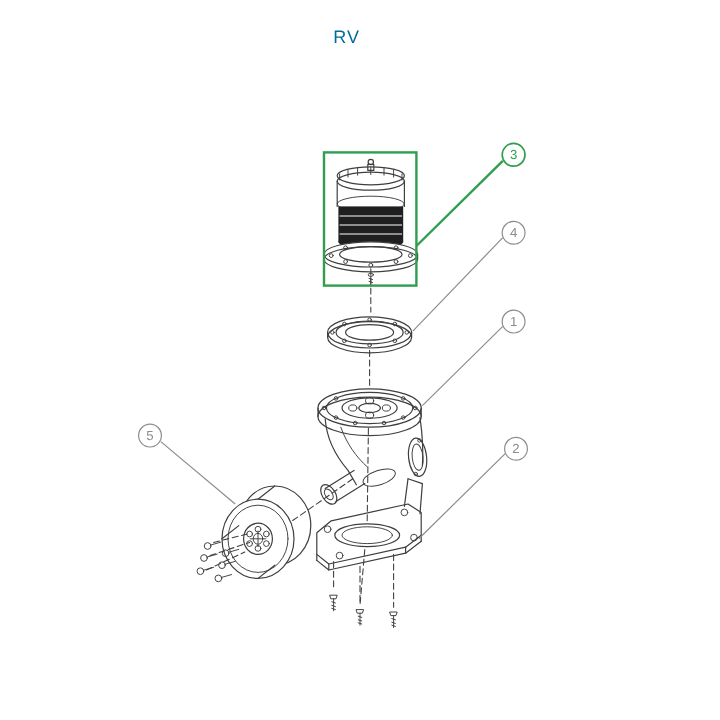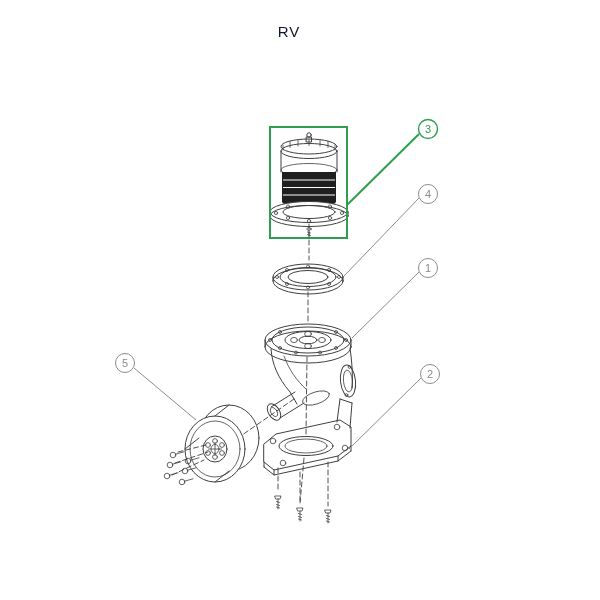--- a/index.html
+++ b/index.html
@@ -1,19 +1,19 @@
 <!DOCTYPE html>
 <html style="--highlight-green: #2f9e4f; --line-dark: #3f3f3f; --callout-gray: #8c8c8c;"><head>
 <meta charset="utf-8">
 <style>
   html,body{margin:0;padding:0;background:#ffffff;width:600px;height:600px;overflow:hidden;
     font-family:"Liberation Sans", sans-serif;}
   .stage{position:relative;width:600px;height:600px;background:#fff;}
   .title{position:absolute;top:23px;left:0;width:578px;text-align:center;
-    font-size:15px;letter-spacing:1px;color:#0f172a;}
+    font-size:15px;letter-spacing:1px;color:#0369a1;}
   svg{position:absolute;top:0;left:0;}
   .ln{stroke:var(--line-dark,#3f3f3f);fill:none;stroke-width:1;stroke-linecap:round;stroke-linejoin:round;}
   .thin{stroke-width:0.8;}
   .dash{stroke-dasharray:5 3;stroke-width:0.9;}
   .dark{fill:#1f1f1f;stroke:none;}
   .wht{stroke:#ffffff;stroke-width:1;fill:none;}
   .fillw{fill:#ffffff;}
   .grn{stroke:var(--highlight-green,#2f9e4f);fill:none;}
   .grn-t{fill:var(--highlight-green,#2f9e4f);}
   .cl{stroke:var(--callout-gray,#8c8c8c);fill:none;stroke-width:1;}

